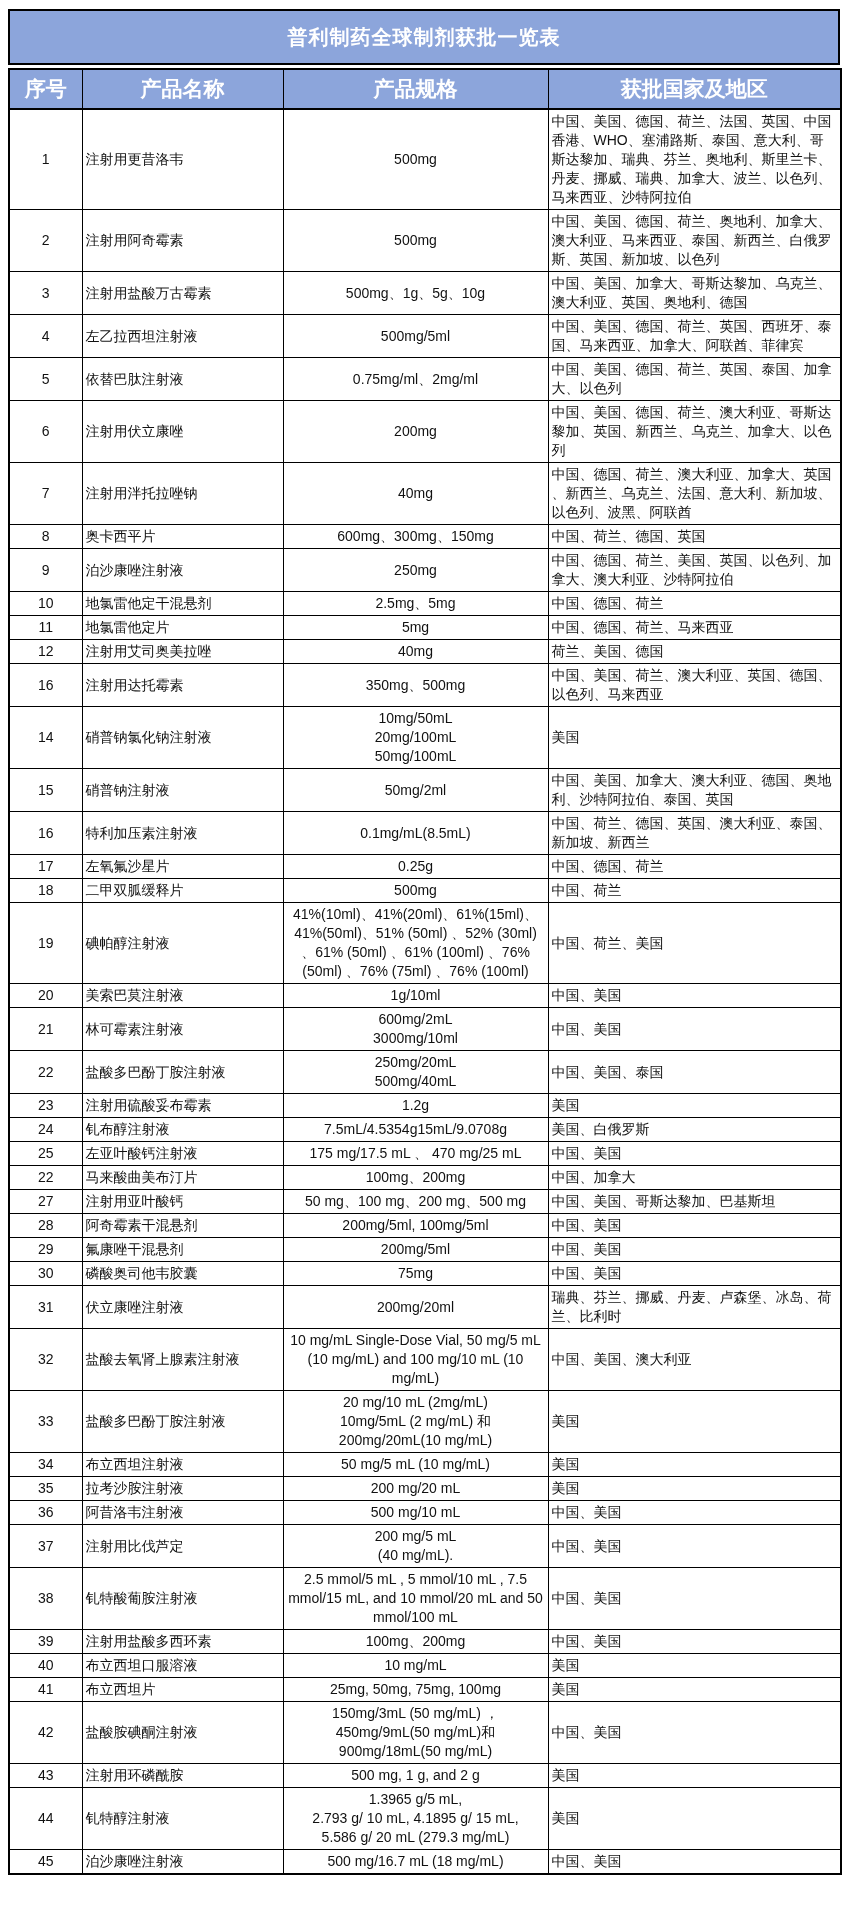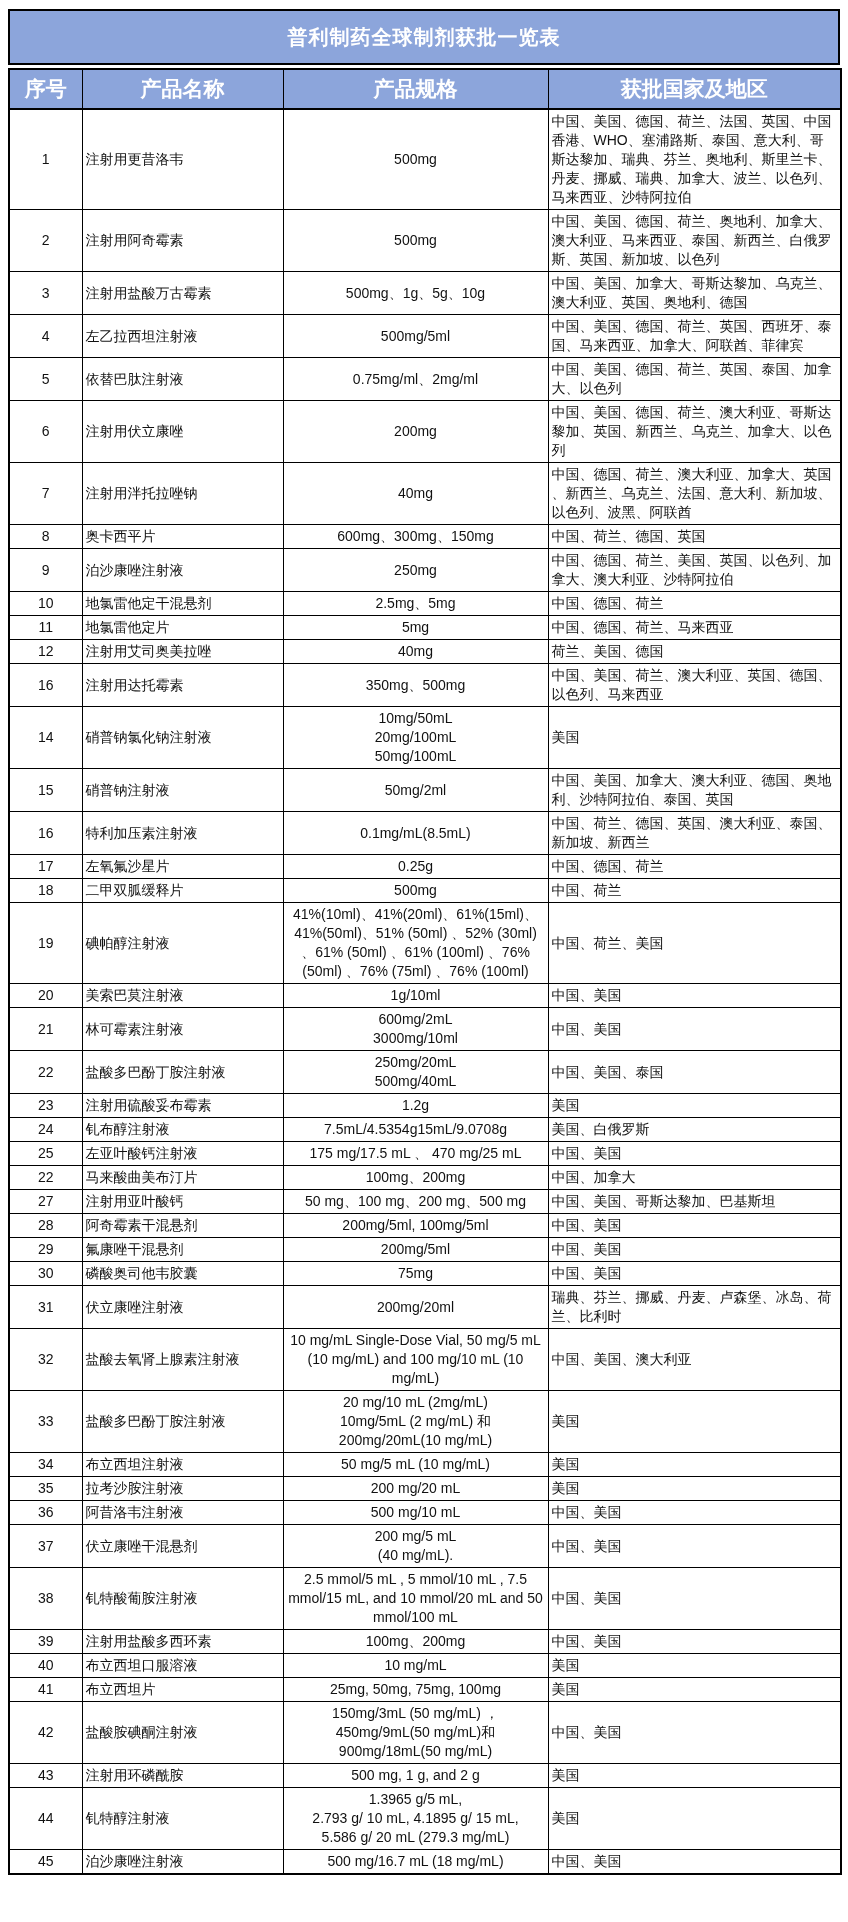--- a/index.html
+++ b/index.html
@@ -345,21 +345,21 @@
 
   <tr>
     <td class="c-no">36</td>
     <td class="c-name">阿昔洛韦注射液</td>
     <td class="c-spec">500 mg/10 mL</td>
     <td class="c-countries">中国、美国</td>
   </tr>
 
   <tr>
     <td class="c-no">37</td>
-    <td class="c-name">伏立康唑干混悬剂</td>
+    <td class="c-name">注射用比伐芦定</td>
     <td class="c-spec">200 mg/5 mL
 (40 mg/mL).</td>
     <td class="c-countries">中国、美国</td>
   </tr>
 
   <tr>
     <td class="c-no">38</td>
     <td class="c-name">钆特酸葡胺注射液</td>
     <td class="c-spec">2.5 mmol/5 mL , 5 mmol/10 mL , 7.5 mmol/15 mL, and 10 mmol/20 mL and 50 mmol/100 mL</td>
     <td class="c-countries">中国、美国</td>

